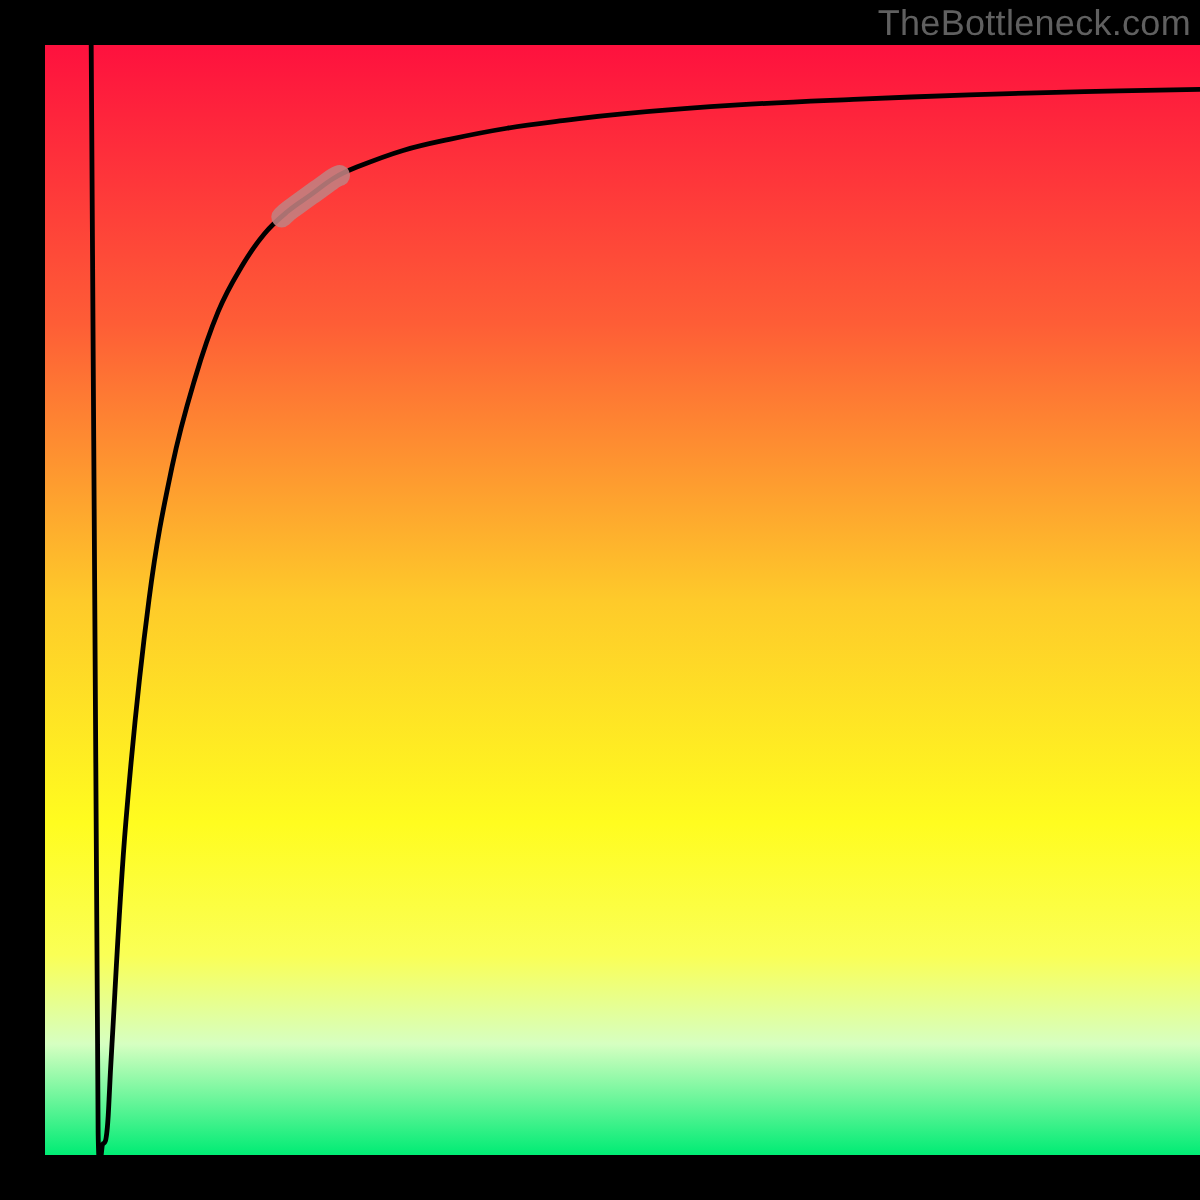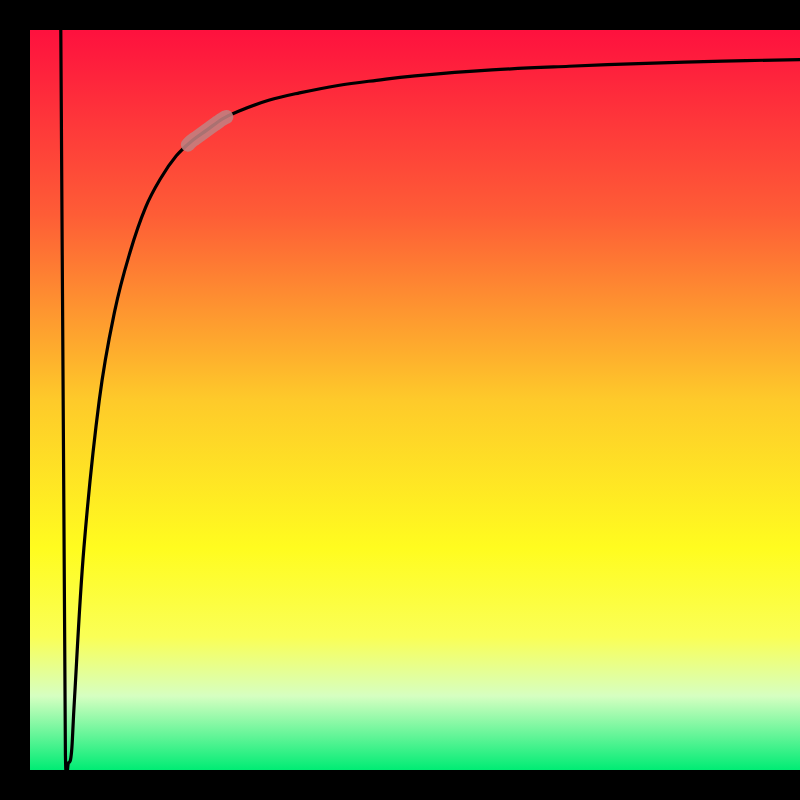--- a/index.html
+++ b/index.html
@@ -27,20 +27,21 @@
     z-index: 5;
   }
   svg {
     display: block;
   }
 </style>
 </head>
 <body>
 
 <div class="container">
+  <div class="watermark">TheBottleneck.com</div>
   <svg id="chart" width="800" height="800" viewBox="0 0 800 800">
       <defs>
         <linearGradient id="bg-grad" x1="0" y1="0" x2="0" y2="1">
           <stop offset="0%" stop-color="#fe113e"></stop>
           <stop offset="25%" stop-color="#fe5d36"></stop>
           <stop offset="50%" stop-color="#feca2a"></stop>
           <stop offset="70%" stop-color="#fffc1f"></stop>
           <stop offset="82%" stop-color="#faff56"></stop>
           <stop offset="90%" stop-color="#d6ffc1"></stop>
           <stop offset="100%" stop-color="#00ec74"></stop>

